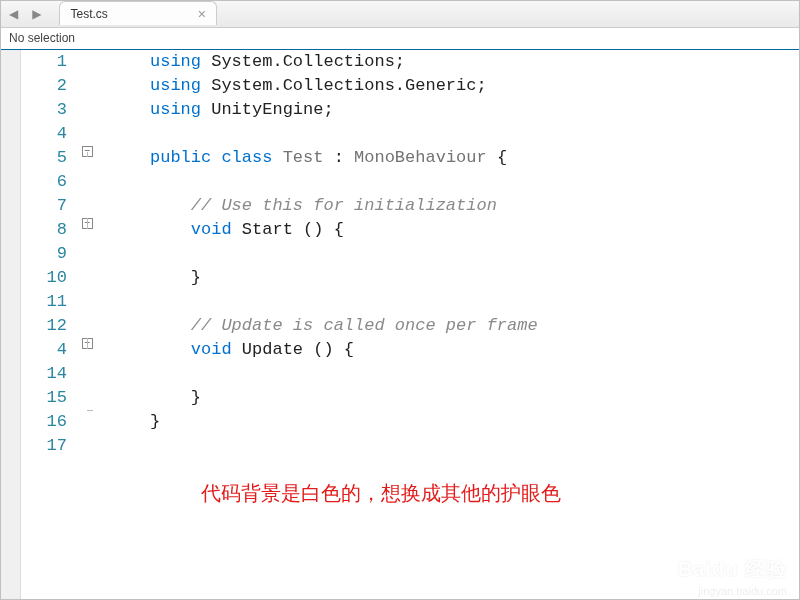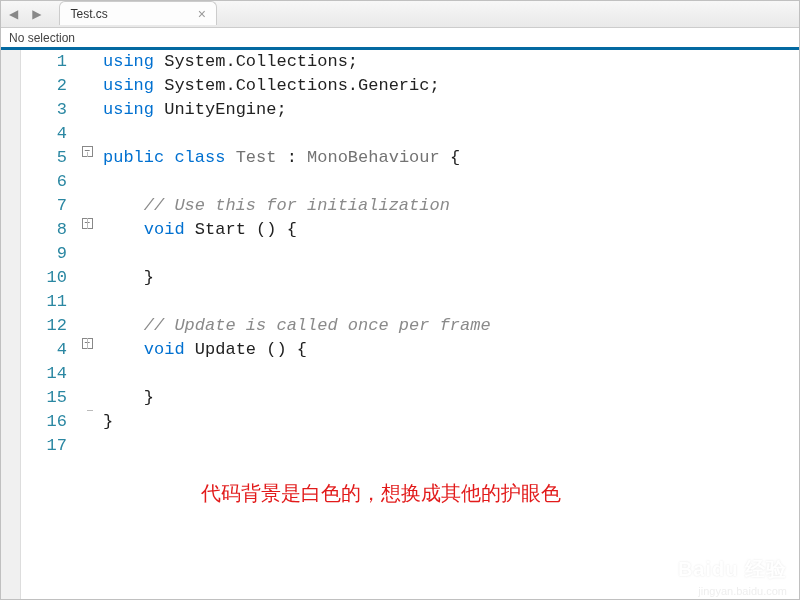--- a/index.html
+++ b/index.html
@@ -43,26 +43,26 @@
     margin-top: 0;
     margin-left: 10px;
     gap: 90px;
     height: 24px;
   }
   .tab-label { font-size: 12px; color: #333; }
   .tab-close { color: #999; font-size: 14px; cursor: pointer; }
   .crumb-bar {
     height: 22px;
     background: #fff;
-    border-bottom: 3px solid #0369a1;
+    border-bottom: 1px solid #0369a1;
     padding: 4px 8px;
     font-size: 12px;
     color: #444;
     display: flex;
-    align-items: center;
+    align-items: flex-end;
   }
   .editor-wrap {
     display: flex;
     height: calc(100% - 49px);
     background: #fff;
   }
   .thin-gutter {
     width: 20px;
     background: #f0f0f0;
     border-right: 1px solid #ddd;
@@ -121,20 +121,21 @@
     position: absolute;
     left: 50%;
     top: 50%;
     width: 6px;
     height: 1px;
     background: #bbb;
   }
   .code {
     white-space: pre;
     padding-left: 6px;
+    margin-left: 47px;
   }
   .kw { color: #0070d0; }
   .typ { color: #737373; }
   .cm { color: #8a8a8a; font-style: italic; }
   .pln { color: #222; }
   .annotation {
     position: absolute;
     left: 180px;
     top: 430px;
     color: #e21b1b;

